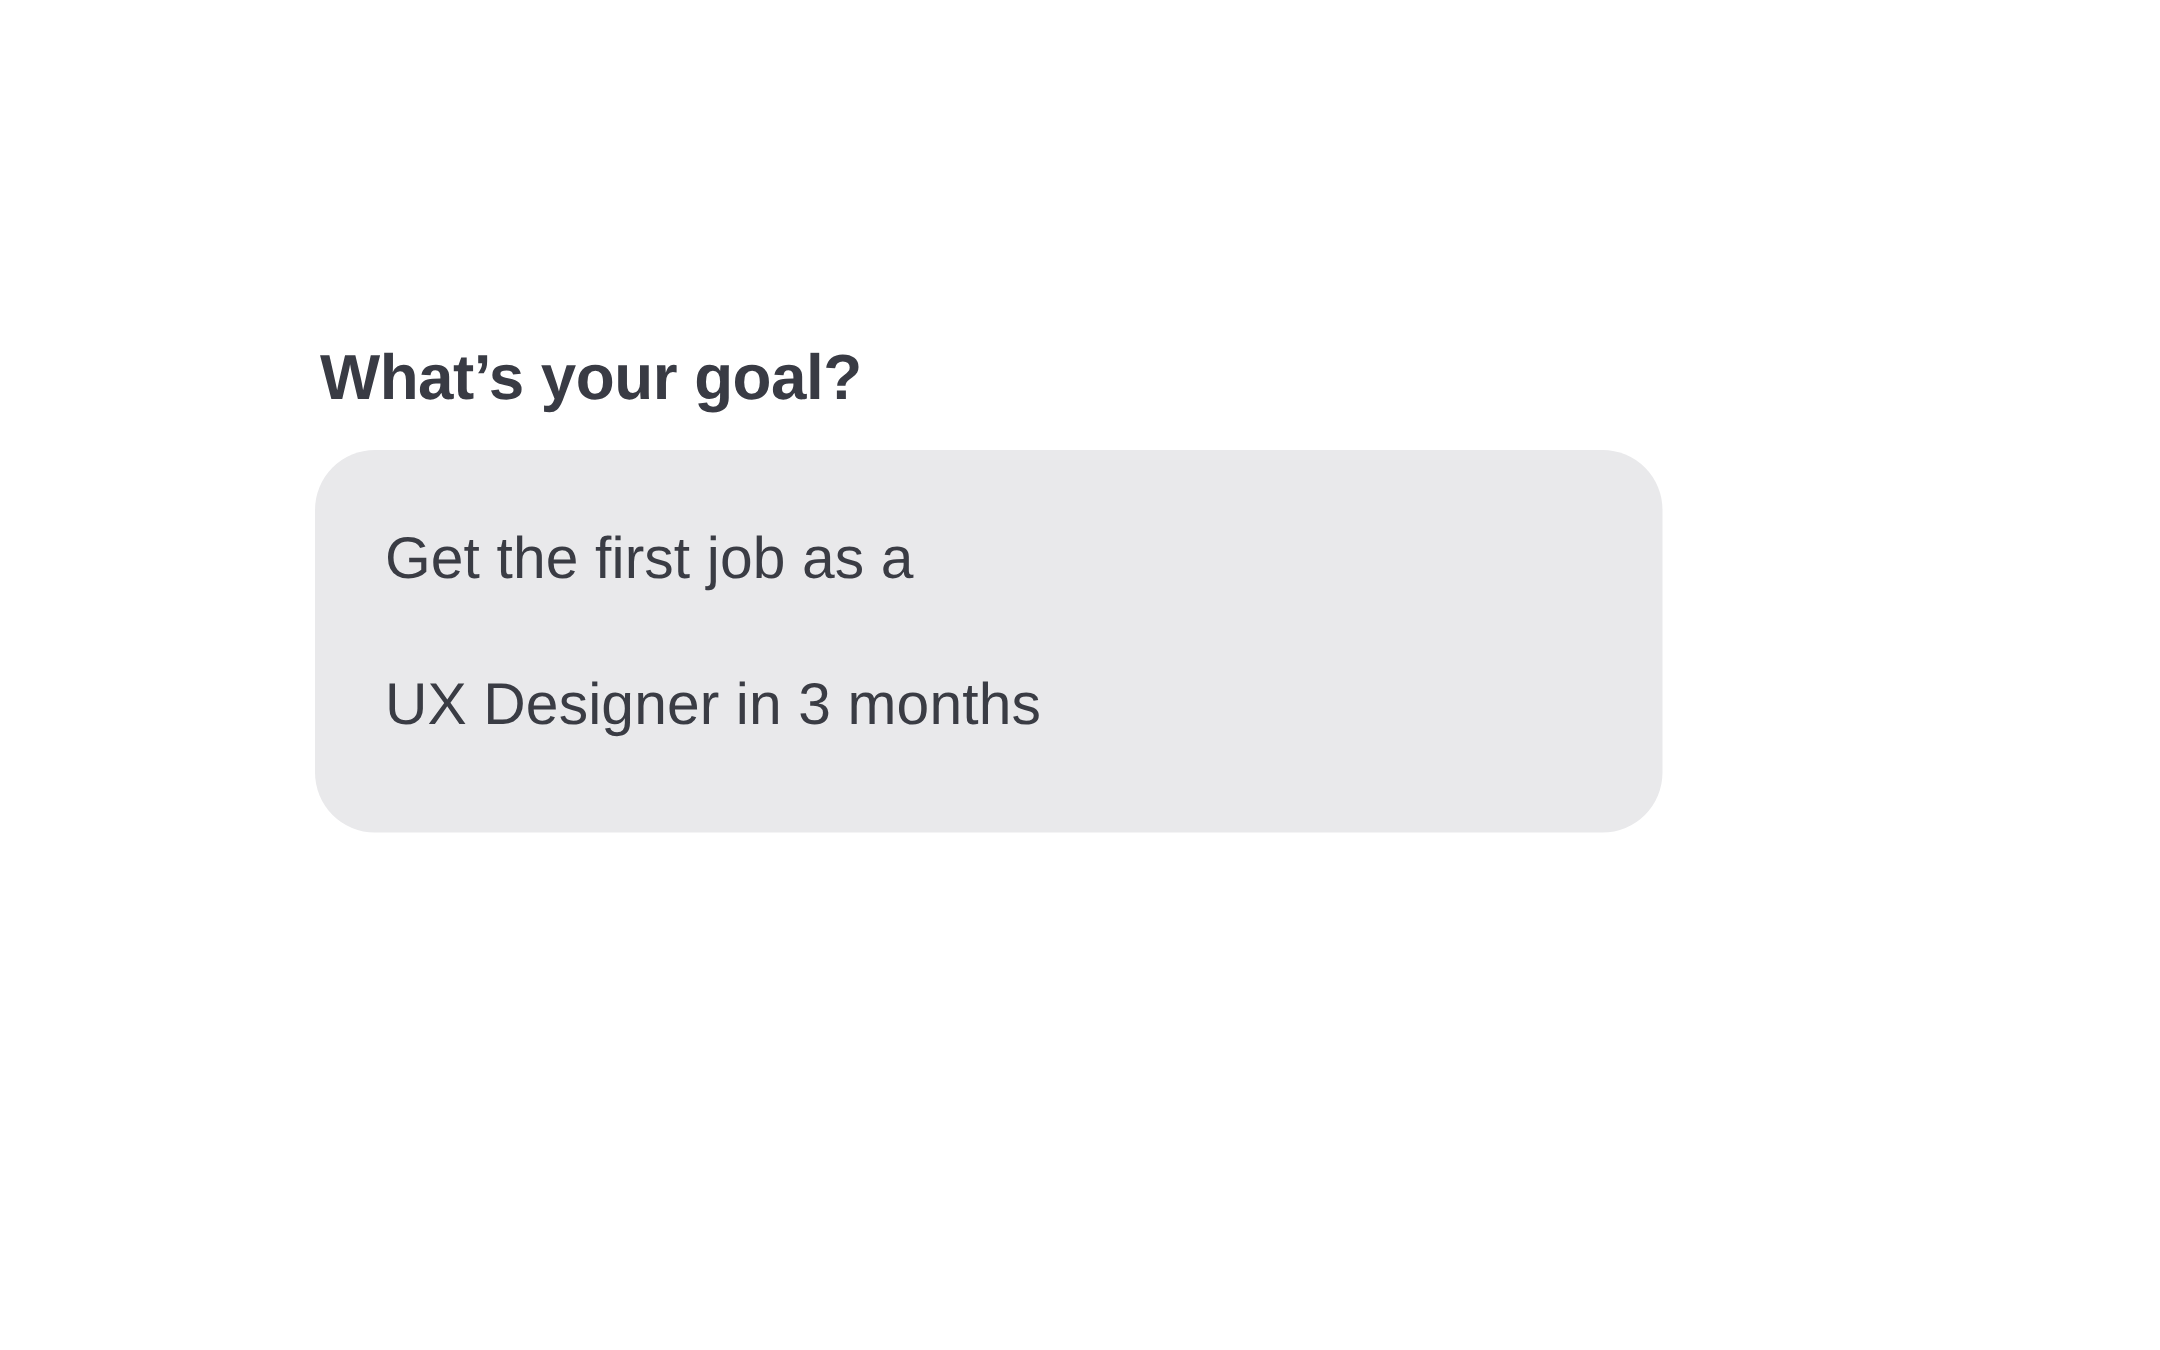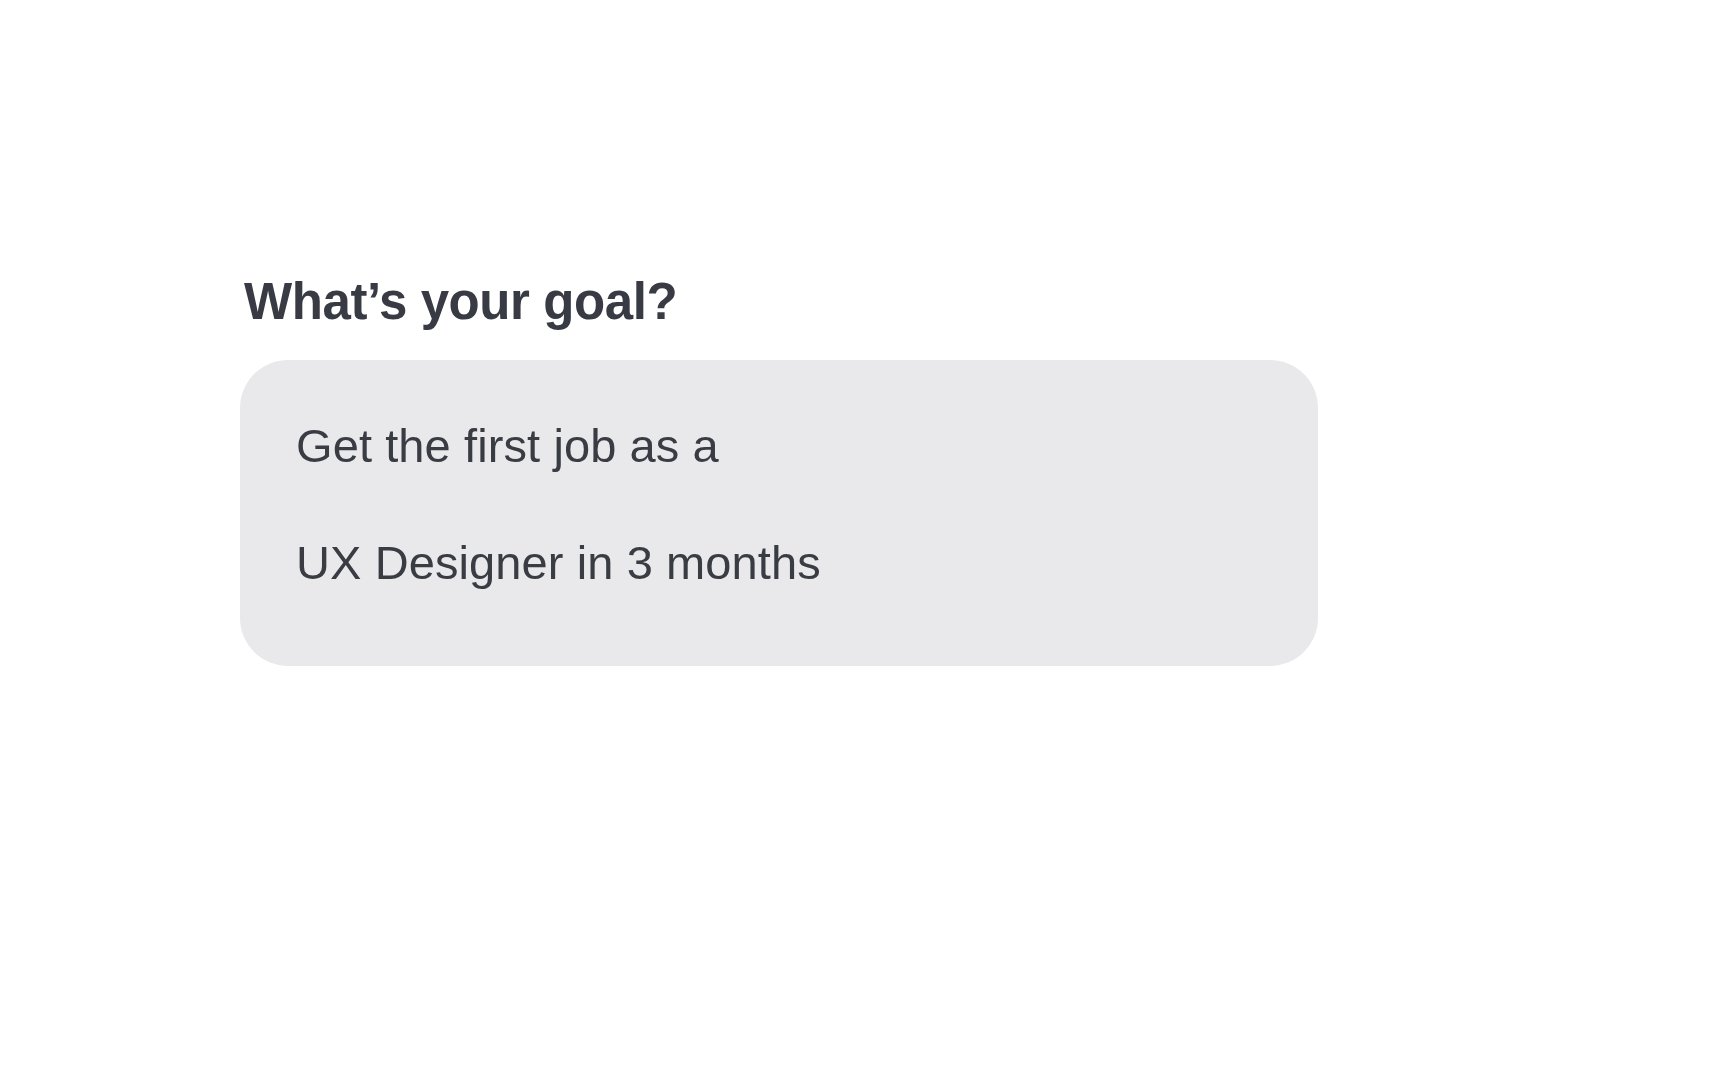--- a/index.html
+++ b/index.html
@@ -18,21 +18,21 @@
 
   .screen {
     position: relative;
     width: 1728px;
     height: 1080px;
     background: #ffffff;
   }
 
   .goal-section {
     position: absolute;
-    left: 240px;
+    left: 252px;
     top: 272px;
     width: 1100px;
   }
 
   .goal-heading {
     margin: 0;
     padding: 0 0 0 4px;
     font-family: "Liberation Sans", sans-serif;
     font-size: 51px;
     font-weight: 700;

